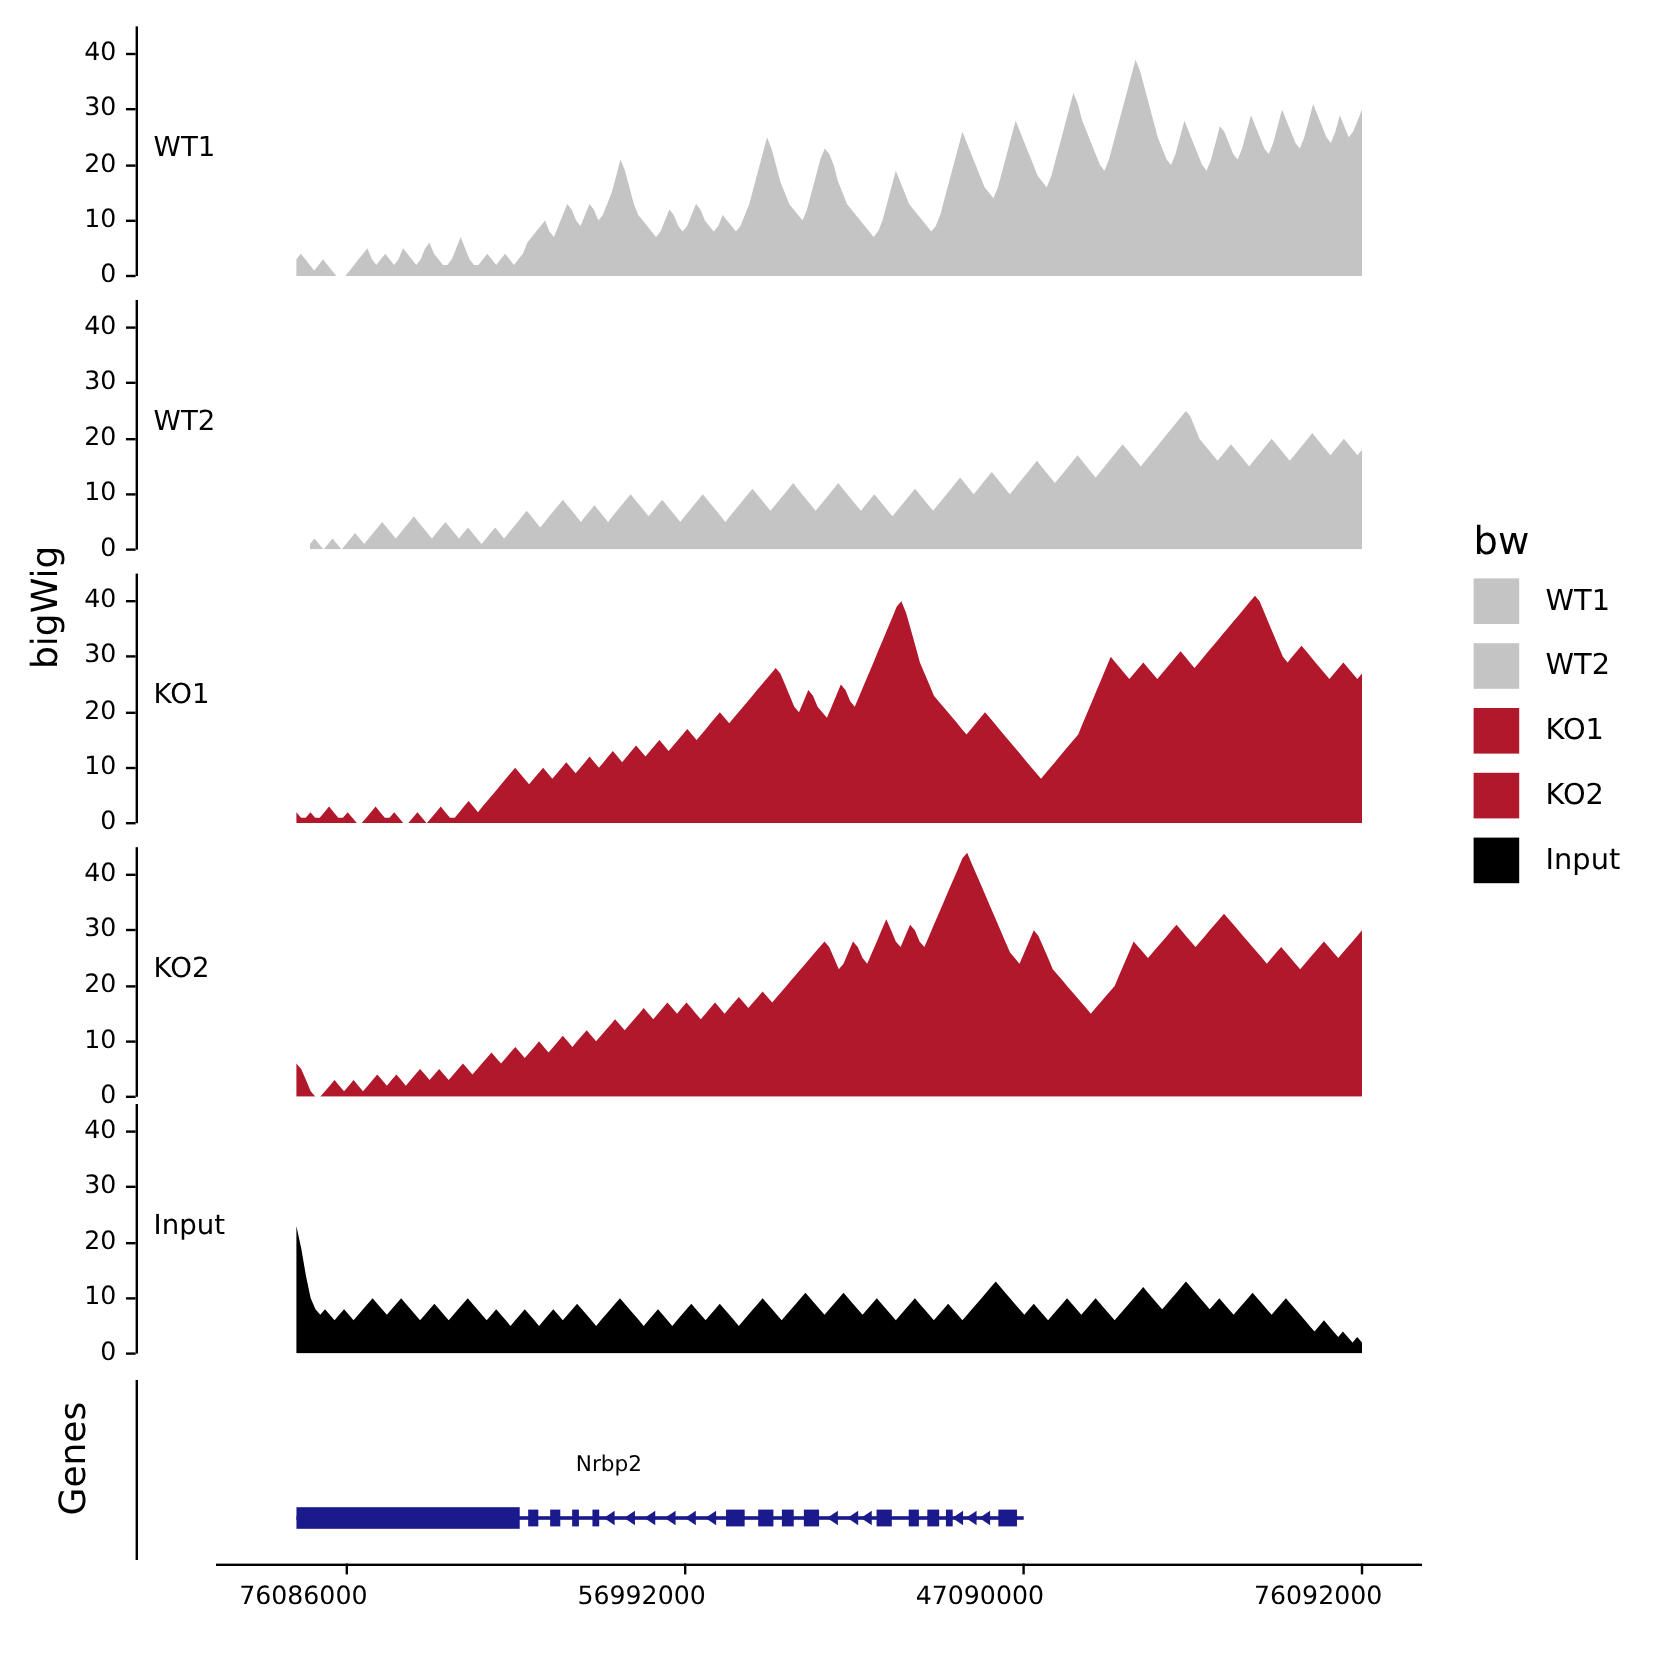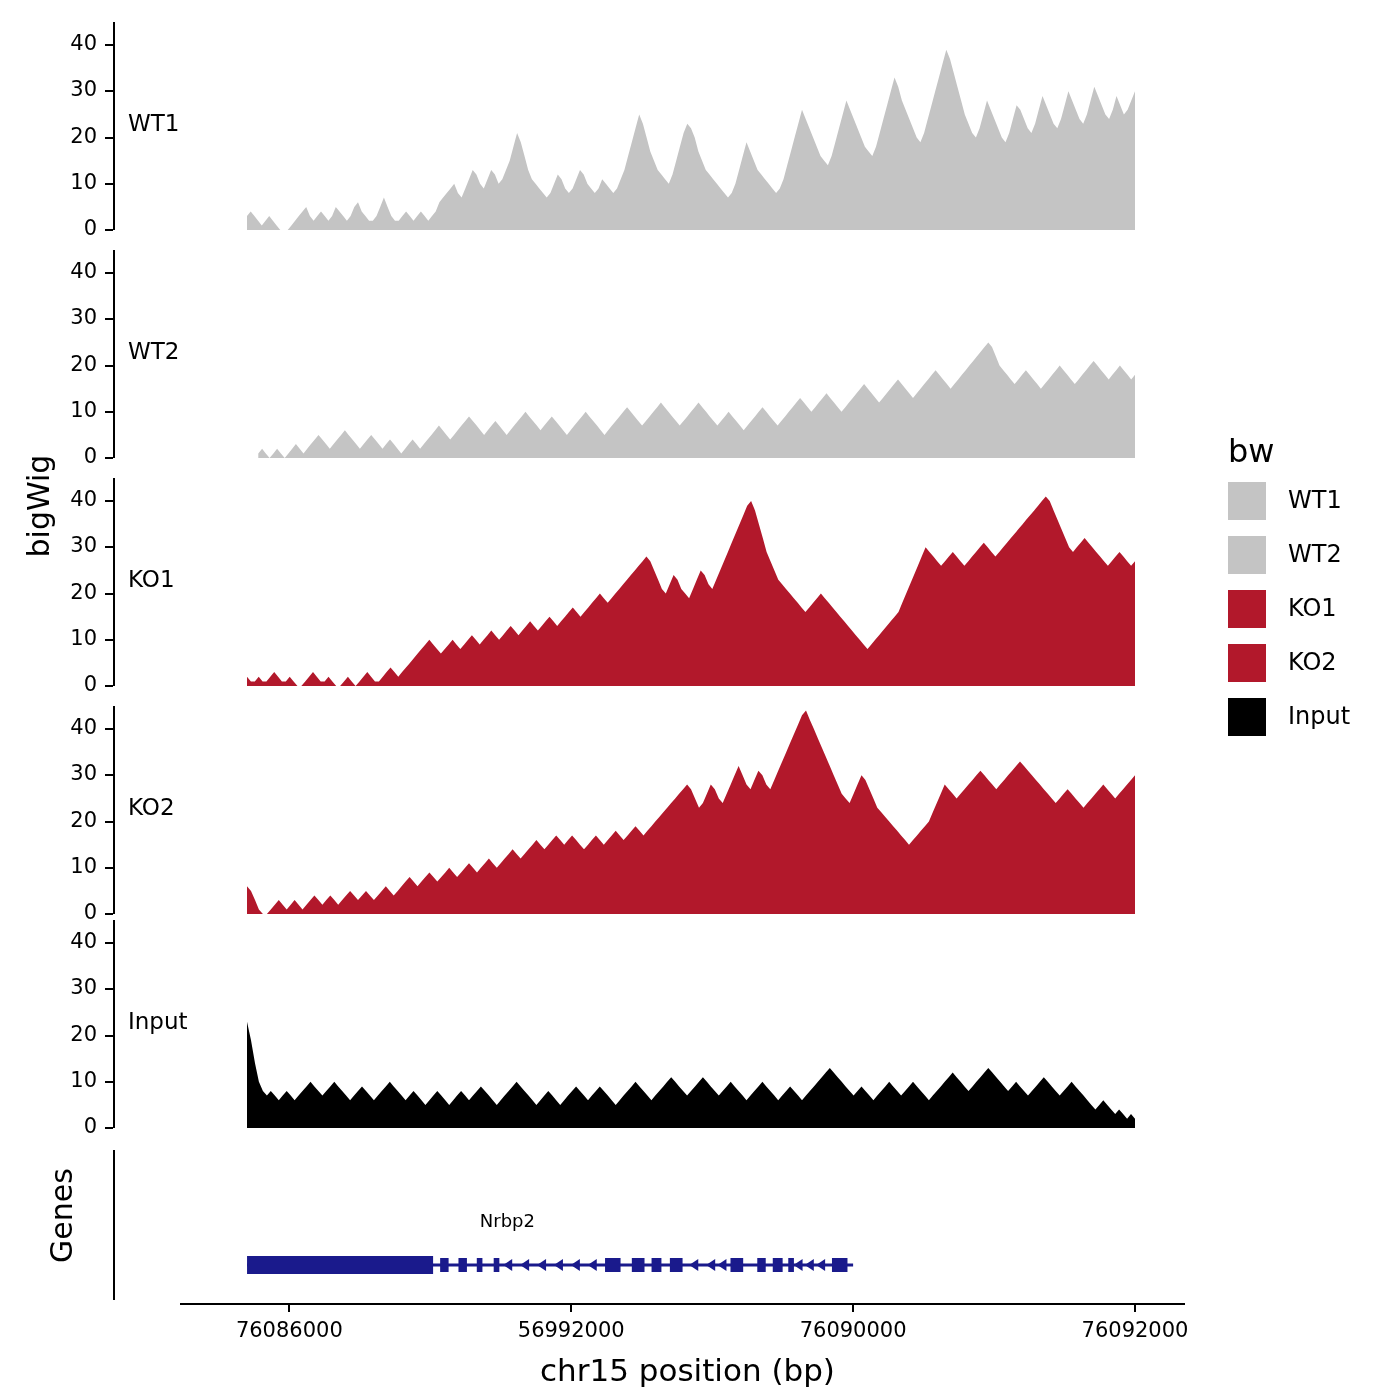--- a/index.html
+++ b/index.html
@@ -47,21 +47,21 @@
     white-space:nowrap;
   }
   .plotarea{position:absolute;overflow:hidden;}
   svg{display:block;}
 
   .xaxis-line{position:absolute;background:#000;}
   .xticklab{
     position:absolute;
     font-size:21px;
     white-space:nowrap;
-    text-align:center;
+    text-align:left;
   }
   .xtitle{
     position:absolute;
     font-size:31px;
     white-space:nowrap;
   }
 
   .legend-title{
     position:absolute;
     font-size:32px;
@@ -222,25 +222,24 @@
       </div>
     </div>
 
   <div id="xaxis">
       <div class="xaxis-line" style="left: 180px; top: 1303px; height: 2px; width: 1005px;"></div>
       <div class="tick" style="left: 288.331px; top: 1303px; width: 2px; height: 9px;"></div>
       <div class="xticklab" style="left: 199.331px; top: 1318px; width: 180px;">76086000</div>
       <div class="tick" style="left: 570.22px; top: 1303px; width: 2px; height: 9px;"></div>
       <div class="xticklab" style="left: 481.22px; top: 1318px; width: 180px;">56992000</div>
       <div class="tick" style="left: 852.11px; top: 1303px; width: 2px; height: 9px;"></div>
-      <div class="xticklab" style="left: 763.11px; top: 1318px; width: 180px;">76090000</div>
+      <div class="xticklab" style="left: 763.11px; top: 1318px; width: 180px;">47090000</div>
       <div class="tick" style="left: 1134px; top: 1303px; width: 2px; height: 9px;"></div>
       <div class="xticklab" style="left: 1045px; top: 1318px; width: 180px;">76092000</div>
     </div>
-  <div class="xtitle" id="xtitle" style="left: 507.5px; top: 1352px; width: 360px; text-align: center;">chr15 position (bp)</div>
 
   <div class="legend-title" style="left:1228px; top:432px;">bw</div>
   <div id="legend">
       <div class="legend-key" style="left: 1228px; top: 482px; background: rgb(196, 196, 196);"></div>
       <div class="legend-lab" style="left: 1288px; top: 486px;">WT1</div>
       <div class="legend-key" style="left: 1228px; top: 536px; background: rgb(196, 196, 196);"></div>
       <div class="legend-lab" style="left: 1288px; top: 540px;">WT2</div>
       <div class="legend-key" style="left: 1228px; top: 590px; background: rgb(178, 24, 43);"></div>
       <div class="legend-lab" style="left: 1288px; top: 594px;">KO1</div>
       <div class="legend-key" style="left: 1228px; top: 644px; background: rgb(178, 24, 43);"></div>

